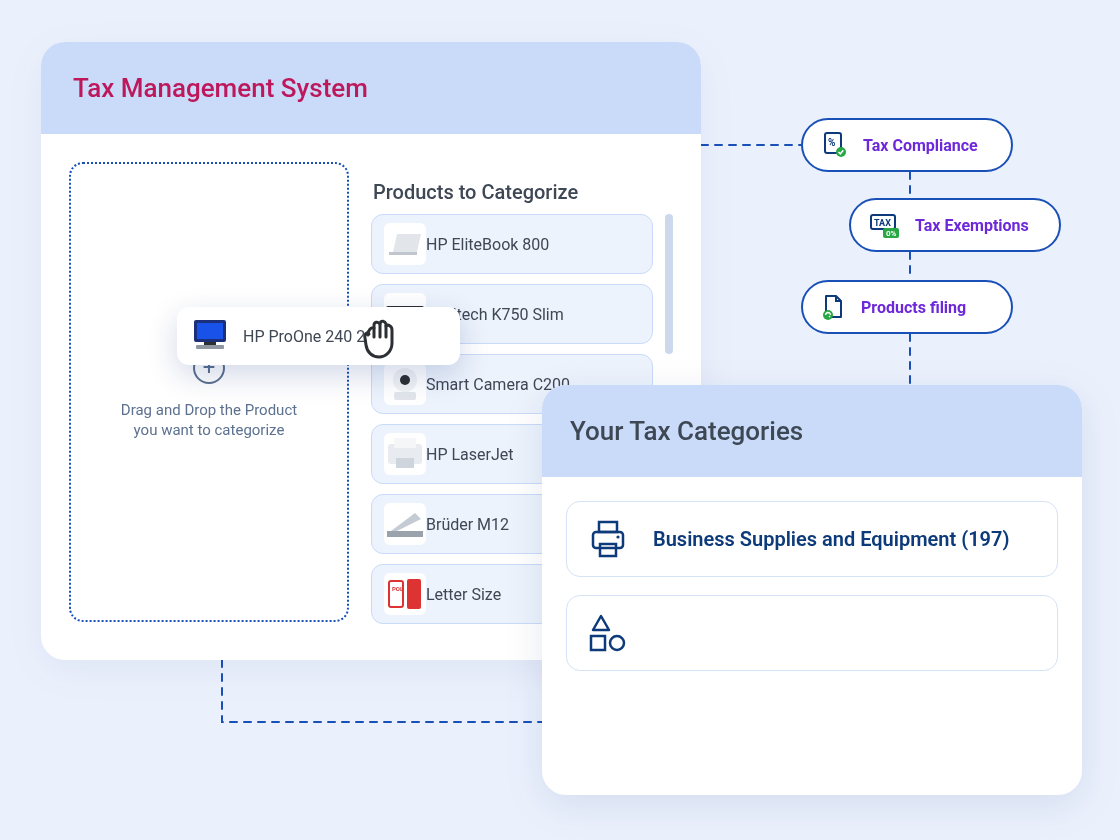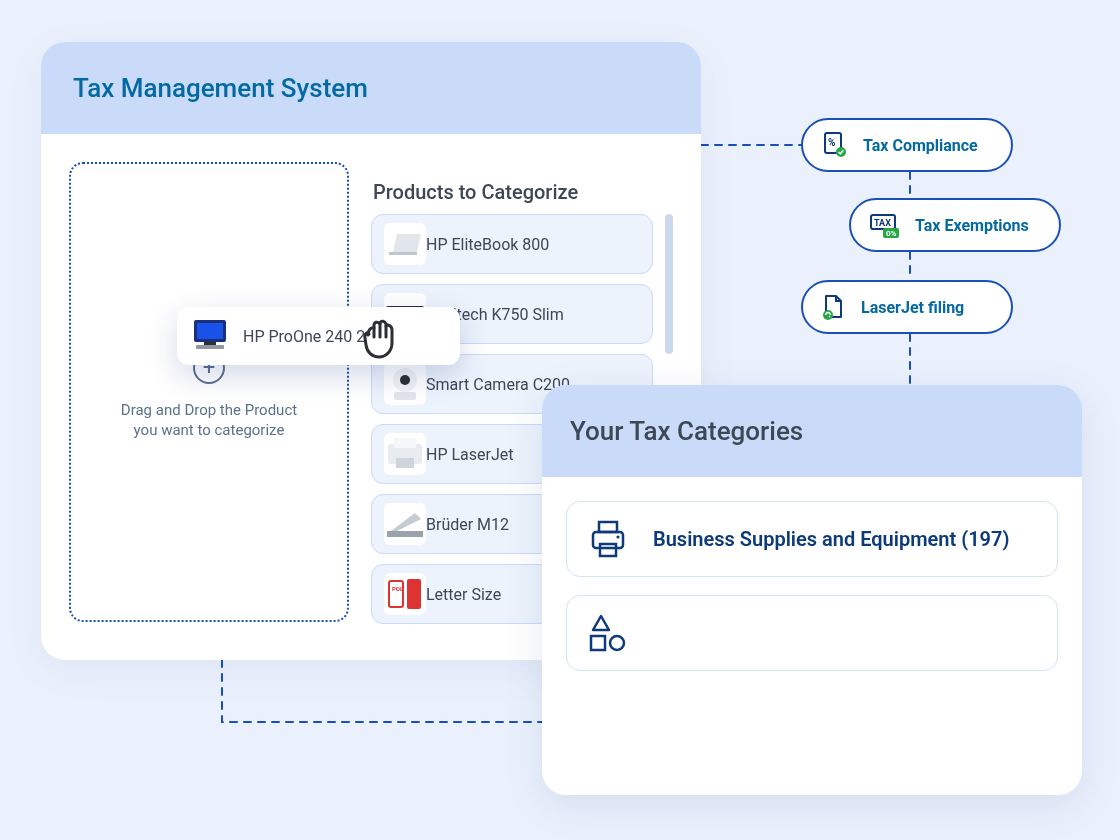--- a/index.html
+++ b/index.html
@@ -22,21 +22,21 @@
     border-radius: 24px;
     box-shadow: 0 10px 40px rgba(0,40,120,0.06);
   }
   .main-header {
     height: 92px;
     background: #C9DBF8;
     border-radius: 24px 24px 0 0;
     display: flex; align-items: center;
     padding: 0 32px;
   }
-  .main-title { font-size: 26px; font-weight: 500; color: #0369a1; }
+  .main-title { font-size: 26px; font-weight: 500; color: #be185d; }
   .main-body { padding: 28px 28px 28px 28px; display: flex; height: calc(100% - 92px); }
 
   .dropzone {
     width: 280px; height: 460px;
     border: 2px dotted #1950B7;
     border-radius: 14px;
     position: relative;
     flex-shrink: 0;
   }
   .dropzone-inner {
@@ -112,21 +112,21 @@
   
   .pill {
     position: absolute;
     width: 212px; height: 54px;
     background: #fff;
     border: 2px solid #1950B7;
     border-radius: 28px;
     display: flex; align-items: center;
     padding: 0 18px; gap: 14px;
   }
-  .pill .pill-label { font-size: 16px; font-weight: 700; color: #0369a1; }
+  .pill .pill-label { font-size: 16px; font-weight: 700; color: #6d28d9; }
   .pill svg { flex-shrink: 0; }
   .pill.compliance { left: 801px; top: 118px; }
   .pill.exemptions { left: 849px; top: 198px; }
   .pill.filing     { left: 801px; top: 280px; }
 
   
   .cat-panel {
     position: absolute;
     left: 542px; top: 385px;
     width: 540px; height: 410px;
@@ -299,21 +299,21 @@
   </svg>
   <span class="pill-label">Tax Exemptions</span>
 </div>
 <div class="pill filing">
   <svg width="26" height="28" viewBox="0 0 26 28">
     <path d="M5 3 h10 l5 5 v16 h-15 z" fill="none" stroke="#0D3A7A" stroke-width="2" stroke-linejoin="round"></path>
     <path d="M15 3 v5 h5" fill="none" stroke="#0D3A7A" stroke-width="2"></path>
     <circle cx="7" cy="22" r="5" fill="#28A745"></circle>
     <path d="M4.5 22 a2.5 2.5 0 1 1 5 0 M6 20 l-1 1 M8 24 l1 -1" stroke="#fff" stroke-width="1.3" fill="none"></path>
   </svg>
-  <span class="pill-label">LaserJet filing</span>
+  <span class="pill-label">Products filing</span>
 </div>
 
 <div class="cat-panel">
   <div class="cat-header">
     <div class="cat-title">Your Tax Categories</div>
   </div>
   <div class="cat-body">
     <div class="cat-item">
       <div class="cat-icon">
         <svg width="46" height="46" viewBox="0 0 46 46">

